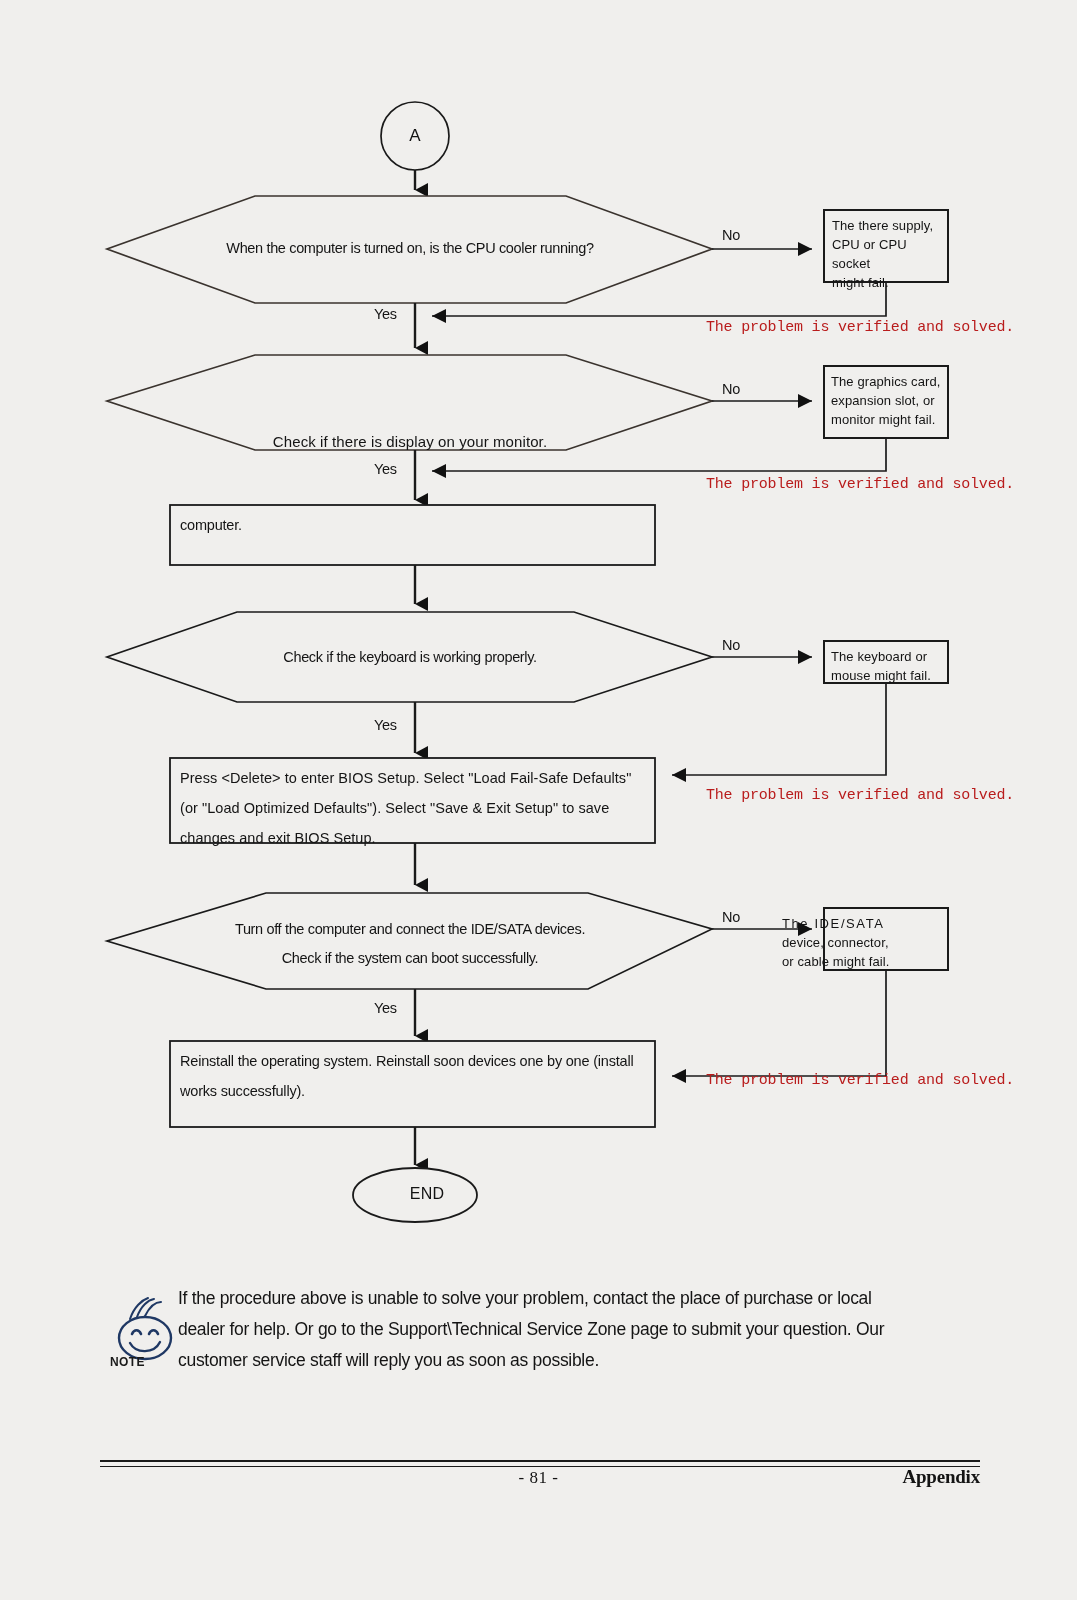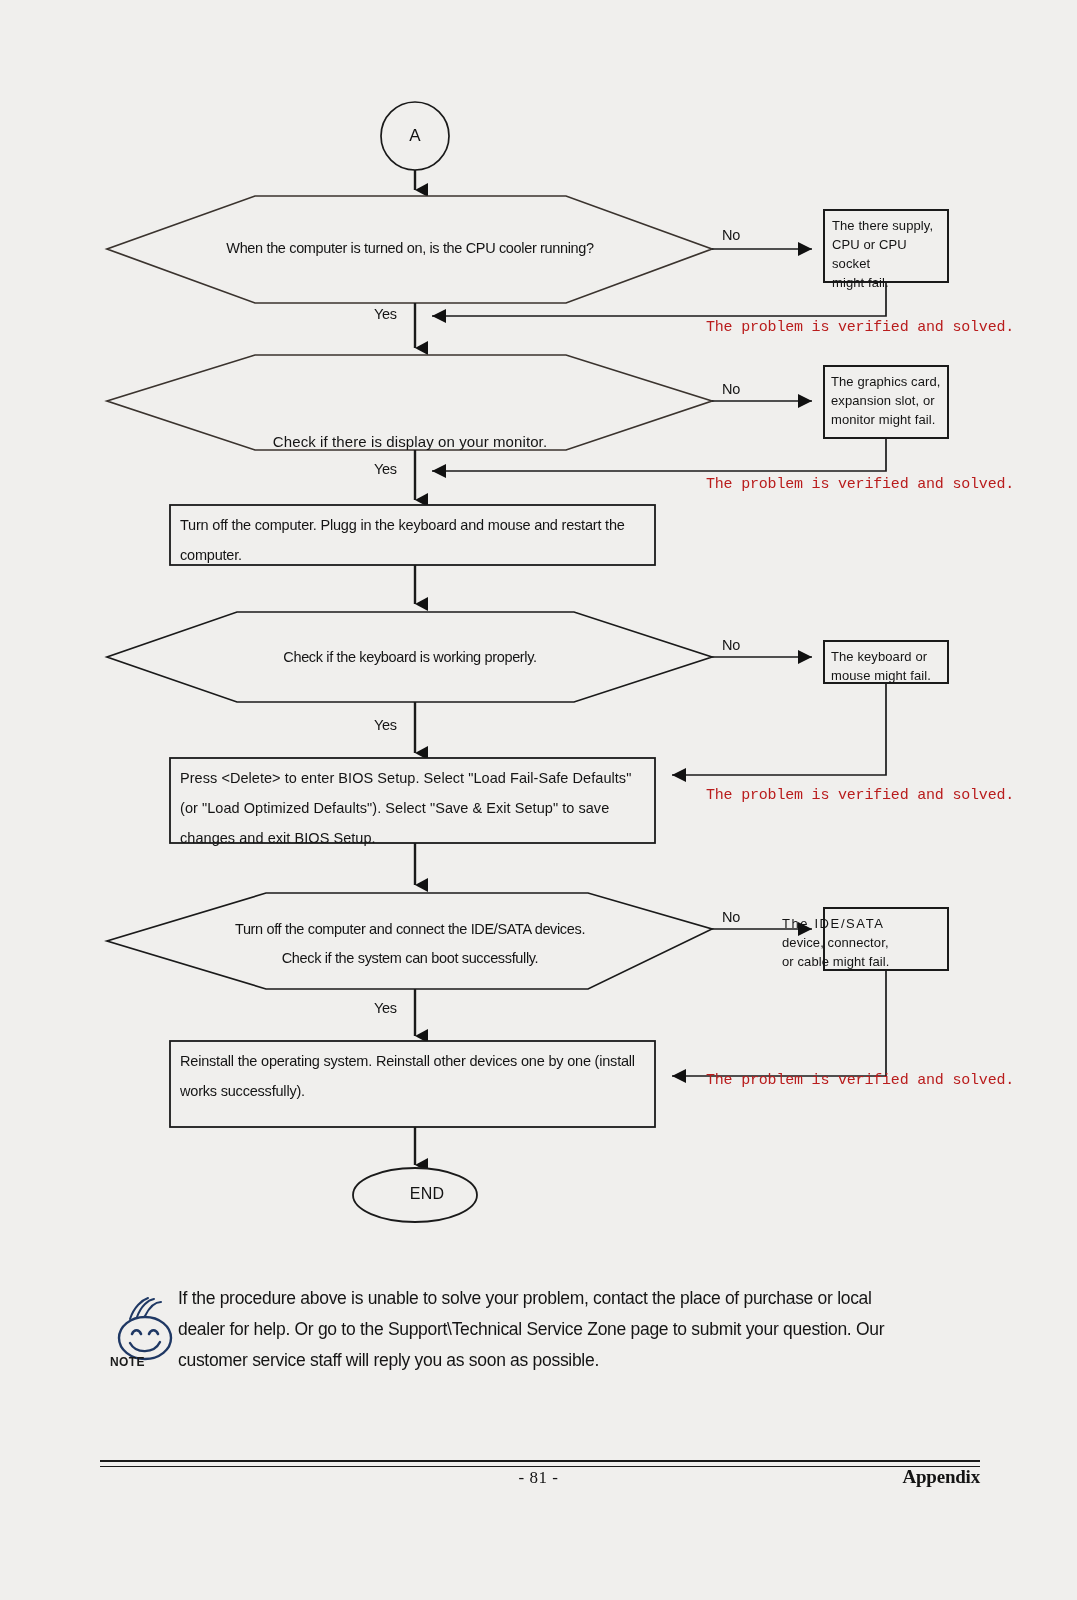--- a/index.html
+++ b/index.html
@@ -229,21 +229,20 @@
   <div class="txt branch-label" style="left:722px; top:382px;">No</div>
   <div class="txt branch-label" style="left:374px; top:462px;">Yes</div>
   <div class="fail-text" style="position:absolute; left:831px; top:372px; width:114px;">
     <div>The graphics card,</div>
     <div>expansion slot, or</div>
     <div>monitor might fail.</div>
   </div>
   <div class="txt solved-text" style="left:706px; top:477px;">The problem is verified and solved.</div>
 
   <div class="proc-text" style="position:absolute; left:180px; top:510px; width:470px;">
-    <div>Turn off the computer.  Plugg in the keyboard and mouse and restart the</div>
     <div>computer.</div>
   </div>
 
   <div class="txt hex-text" style="left:115px; top:650px; width:590px;">Check if the keyboard is working properly.</div>
   <div class="txt branch-label" style="left:722px; top:638px;">No</div>
   <div class="txt branch-label" style="left:374px; top:718px;">Yes</div>
   <div class="fail-text" style="position:absolute; left:831px; top:647px; width:114px;">
     <div>The keyboard or</div>
     <div>mouse might fail.</div>
   </div>
@@ -262,21 +261,21 @@
   <div class="txt branch-label" style="left:722px; top:910px;">No</div>
   <div class="txt branch-label" style="left:374px; top:1001px;">Yes</div>
   <div class="fail-text" style="position:absolute; left:782px; top:914px; width:114px;">
     <div class="spaced">The  IDE/SATA</div>
     <div>device, connector,</div>
     <div>or cable might fail.</div>
   </div>
   <div class="txt solved-text" style="left:706px; top:1073px;">The problem is verified and solved.</div>
 
   <div class="proc-text" style="position:absolute; left:180px; top:1046px; width:470px;">
-    <div>Reinstall the operating system. Reinstall other devices one by one (install</div>
+    <div>Reinstall the operating system. Reinstall soon devices one by one (install</div>
     <div>works successfully).</div>
   </div>
 
   <div class="txt end-text ctr" style="left:355px; top:1186px; width:144px;">END</div>
 
   <div id="note-block">
     <svg id="note-icon" viewBox="0 0 74 78" xmlns="http://www.w3.org/2000/svg">
 
       <g stroke="#1f3864" stroke-width="2" fill="none" stroke-linecap="round">
         <path d="M22,28 C26,16 34,9 40,7"></path>

